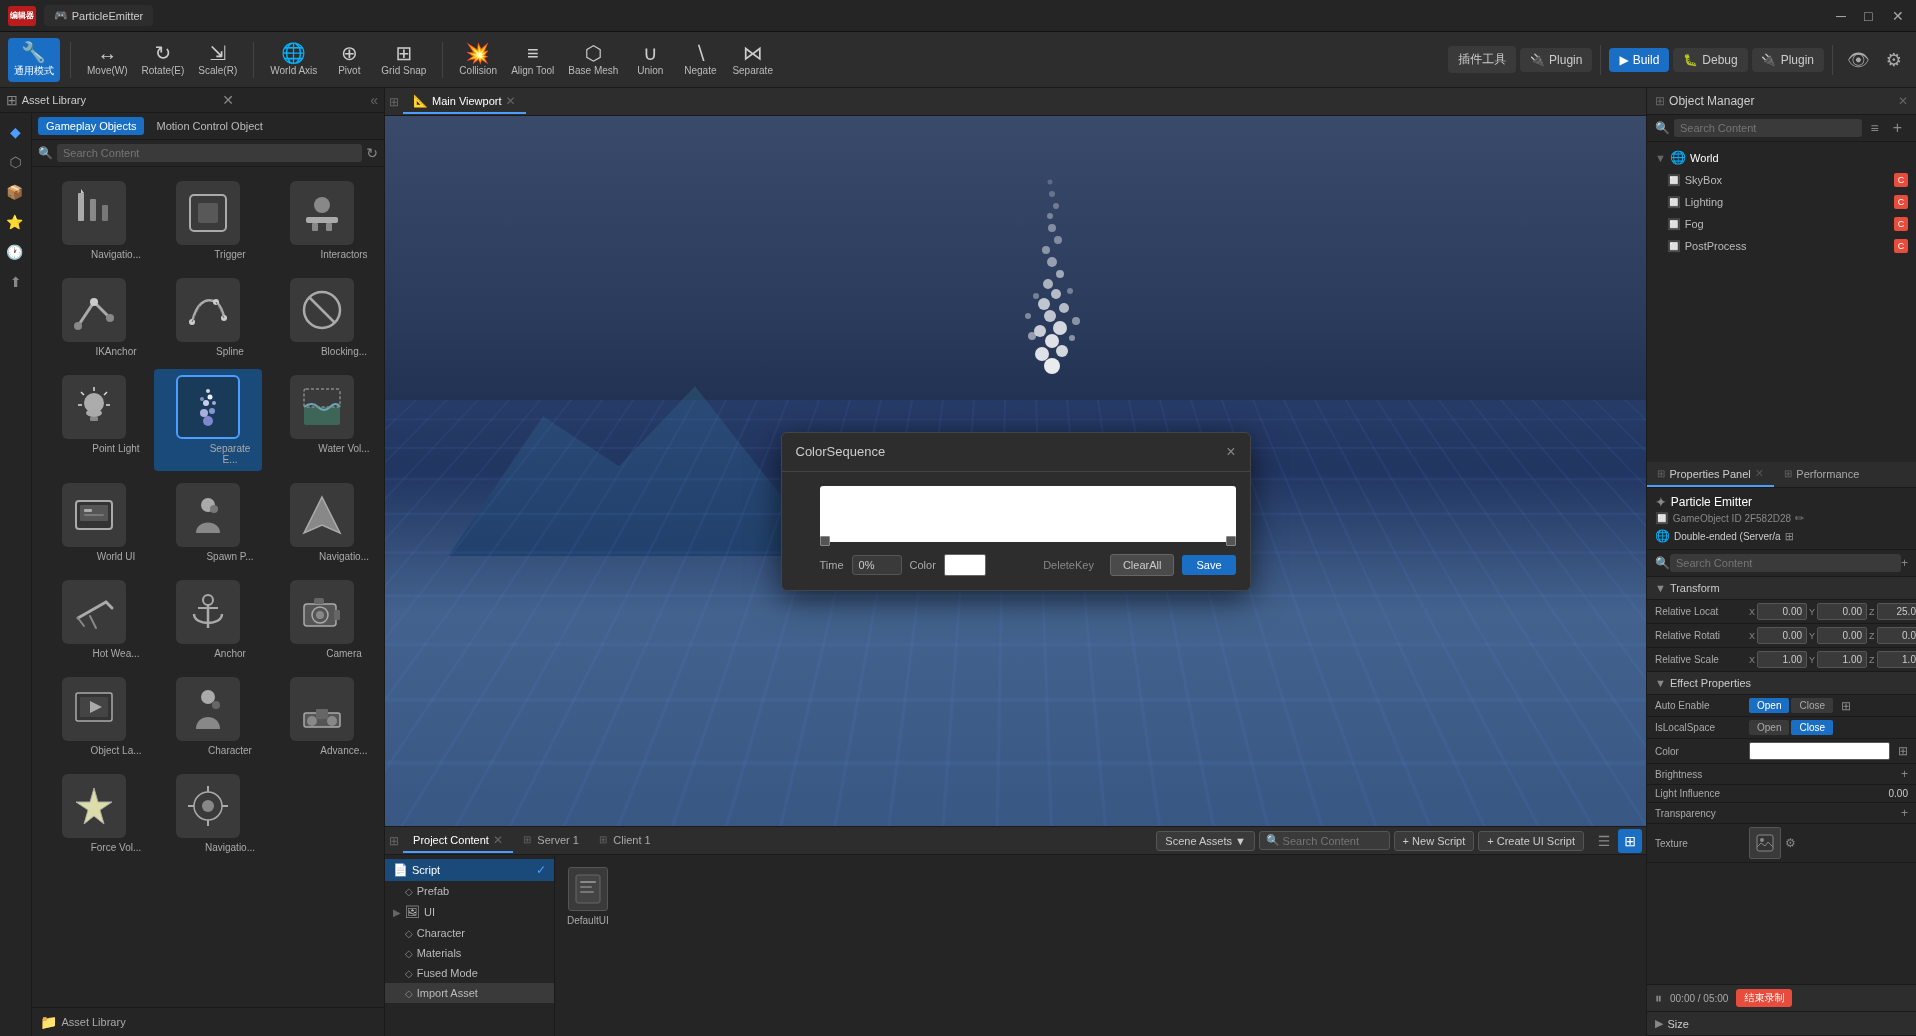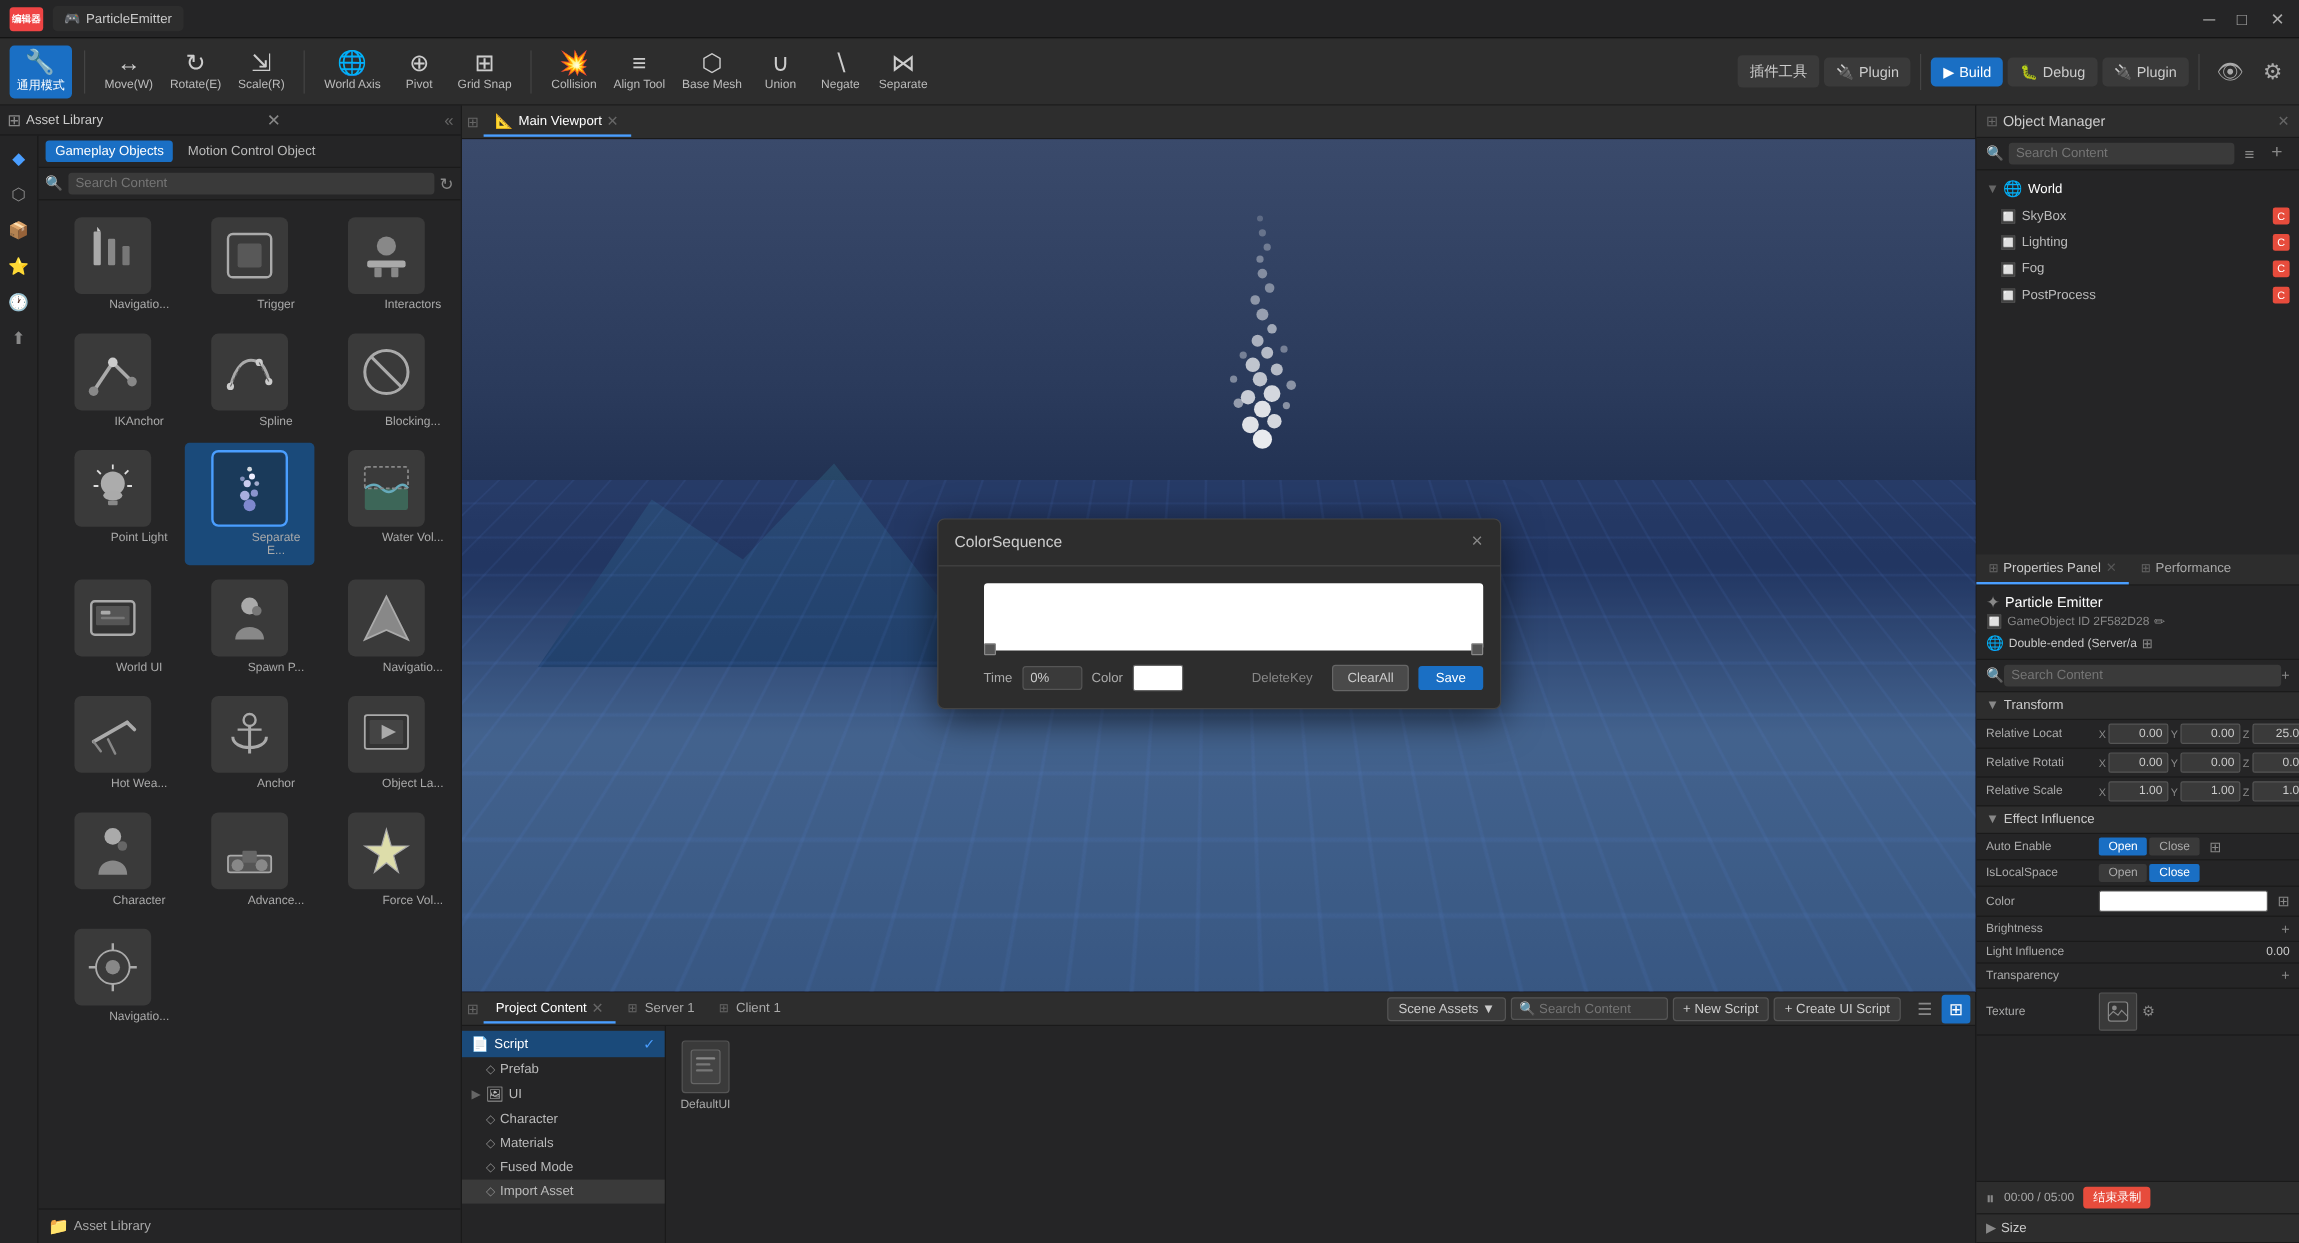--- a/index.html
+++ b/index.html
@@ -19,21 +19,21 @@
       background: #252526;
       display: flex;
       align-items: center;
       padding: 0 8px;
       gap: 8px;
       border-bottom: 1px solid #111;
     }
     .title-bar-logo {
       width: 28px;
       height: 20px;
-      background: #ef4444;
+      background: #b91c1c;
       border-radius: 3px;
       display: flex;
       align-items: center;
       justify-content: center;
       color: white;
       font-size: 9px;
       font-weight: bold;
     }
     .title-bar-tab {
       display: flex;
@@ -1119,20 +1119,32 @@
                 <svg width="48" height="48" viewBox="0 0 48 48" fill="none">
                   <circle cx="24" cy="12" r="5" stroke="#aaa" stroke-width="2" fill="none"></circle>
                   <line x1="24" y1="17" x2="24" y2="40" stroke="#aaa" stroke-width="2.5"></line>
                   <path d="M10 26 C10 38 38 38 38 26" stroke="#aaa" stroke-width="2.5" fill="none"></path>
                   <line x1="14" y1="20" x2="34" y2="20" stroke="#aaa" stroke-width="2"></line>
                 </svg>
               </div>
               <span class="asset-label">Anchor</span>
             </div>
 
+            <div class="asset-item">
+              <div class="asset-icon">
+                <svg width="48" height="48" viewBox="0 0 48 48" fill="none">
+                  <rect x="6" y="16" width="32" height="22" rx="3" fill="#555" stroke="#aaa" stroke-width="1.5"></rect>
+                  <circle cx="22" cy="27" r="8" stroke="#aaa" stroke-width="1.5" fill="none"></circle>
+                  <circle cx="22" cy="27" r="4" fill="#888"></circle>
+                  <rect x="16" y="10" width="10" height="6" rx="2" fill="#666"></rect>
+                  <rect x="36" y="22" width="6" height="10" rx="1" fill="#666"></rect>
+                </svg>
+              </div>
+              <span class="asset-label">Camera</span>
+            </div>
 
             <div class="asset-item">
               <div class="asset-icon">
                 <svg width="48" height="48" viewBox="0 0 48 48" fill="none">
                   <rect x="6" y="8" width="36" height="28" rx="2" stroke="#aaa" stroke-width="1.5" fill="#333"></rect>
                   <rect x="10" y="12" width="28" height="20" rx="1" fill="#444"></rect>
                   <polygon points="20,16 32,22 20,28" fill="#aaa"></polygon>
                 </svg>
               </div>
               <span class="asset-label">Object La...</span>
@@ -1499,21 +1511,21 @@
           <input class="props-input" type="text" value="1.00" style="">
           <span class="props-axis">Z</span>
           <input class="props-input" type="text" value="1.00" style="">
         </div>
       </div>
     </div>
 
     <div class="effect-props-section">
       <div class="props-section-header">
         <span style="color:#888;">▼</span>
-        <span>Effect Influence</span>
+        <span>Effect Properties</span>
       </div>
 
       <div class="props-row">
         <span class="props-label">Auto Enable</span>
         <div class="props-toggle">
           <span class="toggle-btn on">Open</span>
           <span class="toggle-btn off">Close</span>
         </div>
         <span style="color:#888;cursor:pointer;margin-left:4px;">⊞</span>
       </div>

